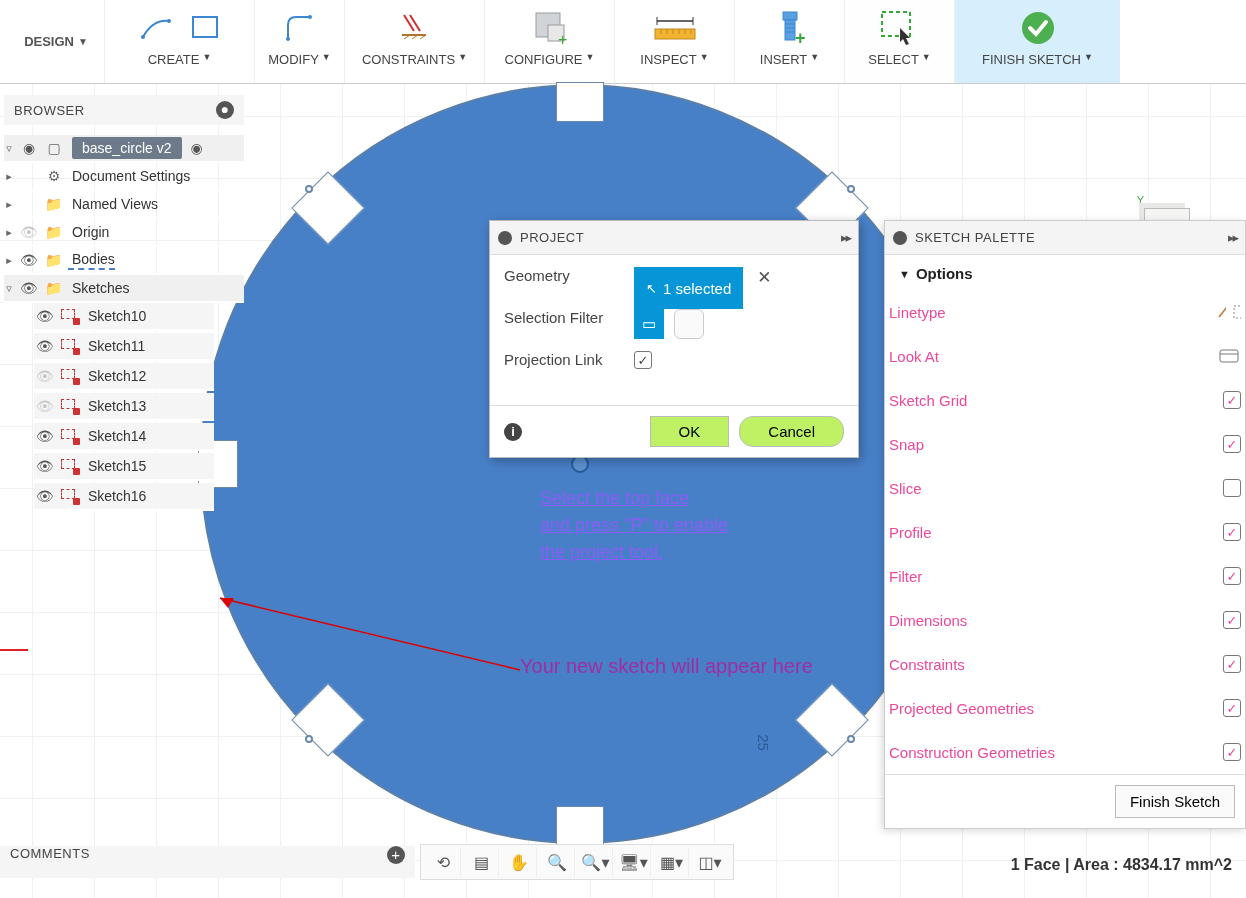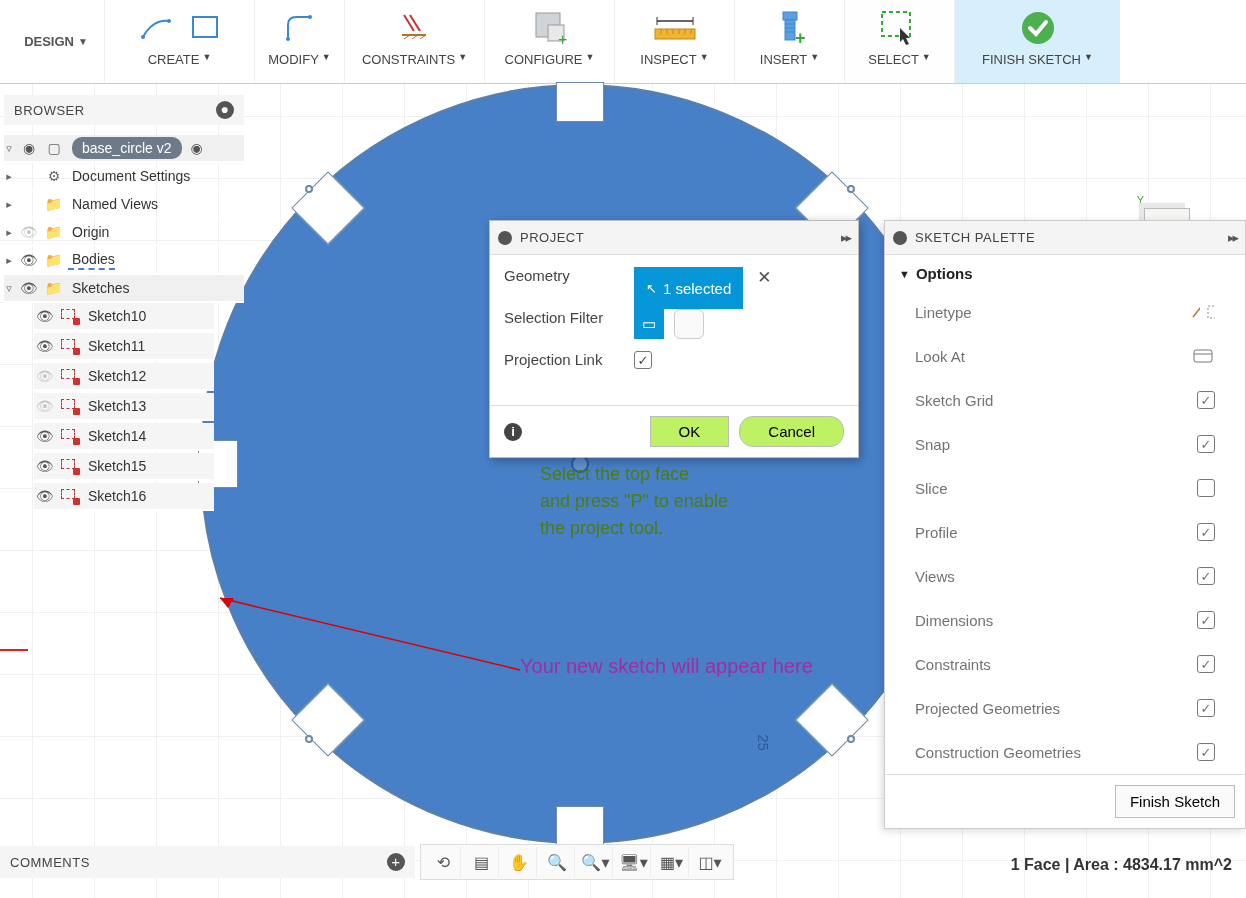--- a/index.html
+++ b/index.html
@@ -16,21 +16,21 @@
   .tb-label { height: 30px; display: flex; align-items: flex-start; font-size: 13px; color: #444; }
   .tb-label .caret { margin-left: 3px; font-size: 9px; }
 
   
   .browser { position: absolute; top: 95px; left: 4px; width: 240px; }
   .browser-head { background: #f5f5f5; padding: 6px 10px; display: flex; justify-content: space-between; align-items: center; font-size: 13px; color: #444; letter-spacing: 0.5px; }
   .browser-head .dot { width: 18px; height: 18px; border-radius: 50%; background: #555; color: #fff; font-size: 14px; line-height: 17px; text-align: center; }
   .tree { margin-top: 10px; font-size: 14px; color: #333; }
   .tree-item { display: flex; align-items: center; height: 28px; padding-left: 0; gap: 4px; border-bottom: 2px solid #fff; }
   .tree-item.root { background: #f0f0f0; font-weight: normal; }
-  .root-badge { background: #6c7a89; color: #fff; border-radius: 10px; padding: 3px 10px; margin-left: 4px; font-size: 14px; }
+  .root-badge { background: #6c7a89; color: #fff; border-radius: 2px; padding: 3px 10px; margin-left: 4px; font-size: 14px; }
   .tree-item .chev { width: 10px; text-align: center; color: #666; font-size: 11px; }
   .tree-item .eye { width: 22px; height: 18px; display:flex; align-items:center; justify-content:center; color: #555; font-size: 14px; }
   .tree-item .icn { width: 20px; height: 18px; display:flex; align-items:center; justify-content:center; color: #666; font-size: 14px; }
   .tree-item .lbl { padding-left: 4px; }
   .tree-item.sel { background: #f0f0f0; }
   .tree-item.child { margin-left: 30px; width: 180px; background: #f5f5f5; margin-bottom: 2px; }
   .lock-icn { position: relative; width: 20px; height: 18px; }
   .lock-icn .box { position:absolute; width:14px; height:10px; border:1px dashed #b33; left:1px; top:2px; }
   .lock-icn .pad { position:absolute; width:7px; height:7px; background:#c33; border-radius:1px; right:0; bottom:0; }
 
@@ -43,21 +43,21 @@
   .notch.bottom { width: 48px; height: 40px; left: calc(50% - 24px); bottom: -4px; }
   .notch.left { width: 40px; height: 48px; top: calc(50% - 24px); left: -4px; }
   .notch.right { width: 40px; height: 48px; top: calc(50% - 24px); right: -4px; }
   .notch.diag { width: 52px; height: 52px; }
   .notch.tl { left: 100px; top: 96px; transform: rotate(45deg); }
   .notch.tr { right: 100px; top: 96px; transform: rotate(45deg); }
   .notch.bl { left: 100px; bottom: 96px; transform: rotate(45deg); }
   .notch.br { right: 100px; bottom: 96px; transform: rotate(45deg); }
   .corner-dot { width:8px; height:8px; border-radius:50%; background:#fff; border:2px solid #6b89a8; position:absolute; }
 
-  .anno1 { position:absolute; left:540px; top:461px; color:#4d7c0f; font-size:18px; line-height:1.5; }
+  .anno1 { position:absolute; left:540px; top:485px; color:#8b5cf6; font-size:18px; line-height:1.5;text-decoration:underline; }
   .anno2 { position:absolute; left:520px; top:655px; color:#a02da0; font-size:20px; }
   .dim-label { position:absolute; color:#2b5a94; font-size:15px; }
 
   
   .viewcube { position:absolute; right:36px; top:110px; width:80px; height:80px; }
   .cube-face { position:absolute; width:46px; height:46px; background:#f5f5f3; border:1px solid #bbb; left:14px; top:14px; display:flex; align-items:center; justify-content:center; font-size:11px; color:#888; letter-spacing:1px; box-shadow: -5px -5px 0 #e8e8e6, -5px 5px 0 #e8e8e6; }
   .axis-y { position:absolute; color:#4a4; font-size:11px; right:66px; top:0; }
   .axis-x { position:absolute; color:#c44; font-size:11px; right:0; top:48px; }
   .axis-z { position:absolute; color:#55c; font-size:11px; right:70px; top:54px; }
 
@@ -80,28 +80,28 @@
   .dlg-btn { margin-left:auto; padding:6px 28px; border:1px solid #bbb; background:#bef264; font-size:15px; cursor:pointer; }
   .dlg-btn + .dlg-btn { margin-left:10px;border-radius:14px; }
 
   
   .palette { position:absolute; right:0; top:220px; width:362px; background:#fff; border:1px solid #ccc; box-shadow:-2px 2px 8px rgba(0,0,0,0.15); }
   .pal-head { height:34px; background:#f4f4f4; border-bottom:1px solid #ddd; display:flex; align-items:center; padding:0 8px; font-size:13px; color:#444; letter-spacing:0.5px; }
   .pal-head .hdot { width:14px; height:14px; border-radius:50%; background:#555; margin-right:8px; }
   .pal-head .ff { margin-left:auto; font-size:13px; color:#555; letter-spacing:-2px; }
   .pal-section { padding:10px 14px 8px; font-weight:bold; font-size:15px; color:#222; display:flex; align-items:center; }
   .pal-section .tri { margin-right:6px; font-size:11px; }
-  .pal-row { display:flex; align-items:center; height:44px; padding:0 30px; font-size:15px; color:#737373; }
+  .pal-row { display:flex; align-items:center; height:44px; padding:0 4px; font-size:15px; color:#ec4899; }
   .pal-row .plbl { flex:1; }
   .pal-row .picon { width:24px; height:20px; display:flex; align-items:center; justify-content:center; color:#b0762f; gap:6px; }
   .pal-foot { border-top:1px solid #ddd; padding:10px; display:flex; justify-content:flex-end; }
   .pal-btn { padding:7px 14px; border:1px solid #bbb; background:#fafafa; font-size:15px; cursor:pointer; }
 
   
-  .comments { position:absolute; left:0; bottom:20px; width:415px; height:32px; background:#f5f5f5; display:flex; align-items:center; padding:0 10px; font-size:13px; color:#444; letter-spacing:0.5px; }
+  .comments { position:absolute; left:0; bottom:20px; width:415px; height:32px; background:#f5f5f5; display:flex; padding:0 10px; font-size:13px; color:#444; letter-spacing:0.5px; }
   .comments .plus { margin-left:auto; width:18px; height:18px; border-radius:50%; background:#555; color:#fff; text-align:center; line-height:17px; font-size:15px; }
 
   
   .navbar { position:absolute; left:420px; bottom:18px; height:36px; background:#fafafa; border:1px solid #ddd; display:flex; align-items:center; padding:0 6px; gap:4px; }
   .navbar .nbtn { width:34px; height:30px; display:flex; align-items:center; justify-content:center; color:#555; font-size:16px; border-right:1px solid #eee; cursor:pointer; }
   .navbar .nbtn:last-child { border-right:none; }
 
   
   .status { position:absolute; right:14px; bottom:24px; font-size:16px; color:#333; font-weight:bold; }
 
@@ -455,21 +455,21 @@
       </div>
       <div class="pal-row">
         <span class="plbl">Slice</span>
         <span class="chkbox"></span>
       </div>
       <div class="pal-row">
         <span class="plbl">Profile</span>
         <span class="chkbox">✓</span>
       </div>
       <div class="pal-row">
-        <span class="plbl">Views</span>
+        <span class="plbl">Filter</span>
         <span class="chkbox">✓</span>
       </div>
       <div class="pal-row">
         <span class="plbl">Dimensions</span>
         <span class="chkbox">✓</span>
       </div>
       <div class="pal-row">
         <span class="plbl">Constraints</span>
         <span class="chkbox">✓</span>
       </div>

